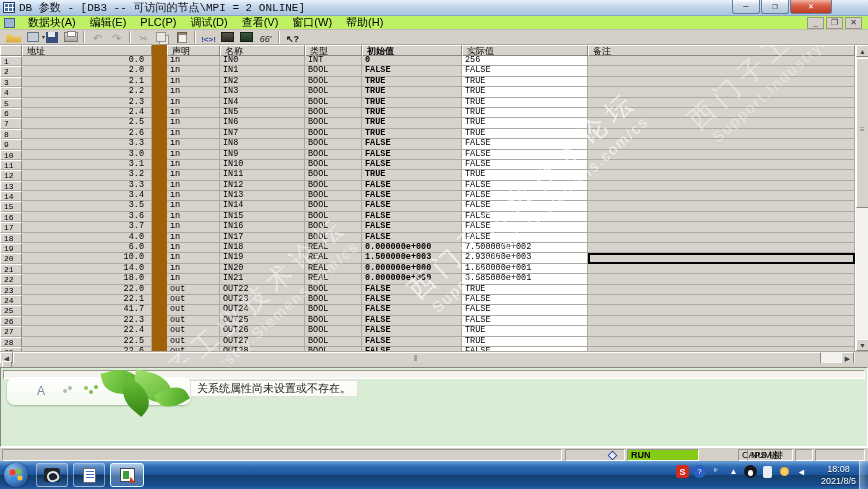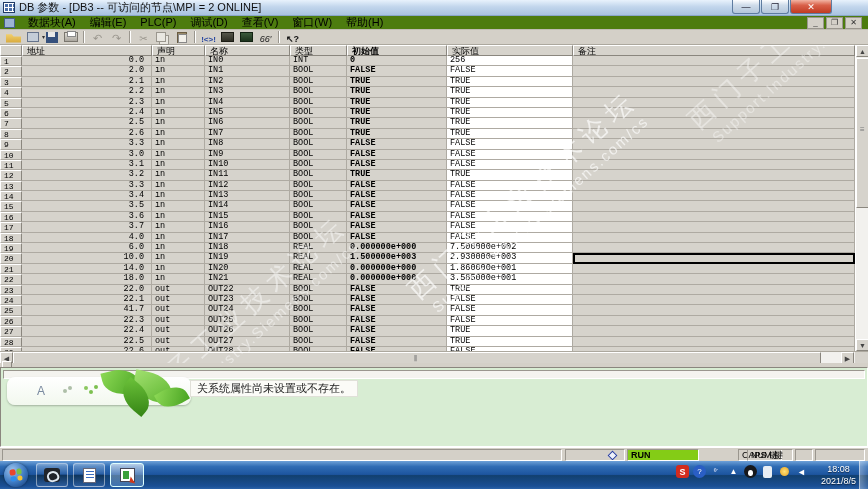--- a/index.html
+++ b/index.html
@@ -3,31 +3,31 @@
 <meta charset="utf-8">
 <style>
   html,body{margin:0;padding:0;}
   body{width:868px;height:489px;overflow:hidden;position:relative;
        font-family:"Liberation Sans",sans-serif;background:#d4d0c8;}
   *{box-sizing:border-box;}
 
   
   .titlebar{position:absolute;left:0;top:0;width:868px;height:16px;
     background:linear-gradient(#e8f2fc,#c2d6ec 45%,#a9c3e0);
-    border-bottom:1px solid #8aa6c8;display:flex;align-items:center;font-size:11px;color:#111;}
+    border-bottom:1px solid #8aa6c8;display:flex;align-items:center;font-size:11px;color:#111;font-family:Liberation Mono, monospace;}
   .app-icon{width:12px;height:11px;margin:0 4px 0 3px;background:#4a6ea8;border:1px solid #1e3a66;
     background-image:linear-gradient(#fff 1px,transparent 1px),linear-gradient(90deg,#fff 1px,transparent 1px);
     background-size:4px 4px;}
   .cap-btns{position:absolute;right:36px;top:0;display:flex;}
   .cap{width:28px;height:14px;border:1px solid #5e7ca0;border-top:none;border-radius:0 0 3px 3px;
     background:linear-gradient(#fdfeff,#cfdcea 40%,#b4c6da);display:flex;align-items:center;justify-content:center;
     font-size:9px;color:#223;margin-left:1px;}
   .cap.close{width:42px;background:linear-gradient(#f2b5a4,#d9614a 40%,#c03a22);color:#fff;}
 
-  .menubar{position:absolute;left:0;top:16px;width:868px;height:14px;background:#4d7c0f;
+  .menubar{position:absolute;left:0;top:16px;width:868px;height:14px;background:#bef264;
     display:flex;align-items:center;font-size:11px;border-bottom:1px solid #c0bcb4;}
   .mdi-icon{width:11px;height:10px;margin:0 6px 0 4px;background:#9db4d4;border:1px solid #44608c;}
   .menu-item{padding:0 7px;height:13px;line-height:13px;color:#000;}
   .mdi-btns{position:absolute;right:6px;top:1px;display:flex;}
   .mdib{width:17px;height:12px;border:1px solid #9a968e;background:#d4d0c8;font-size:8px;line-height:10px;
     text-align:center;margin-left:2px;color:#333;}
 
   .toolbar{position:absolute;left:0;top:30px;width:868px;height:15px;background:#d4d0c8;
     display:flex;align-items:center;padding-left:4px;border-bottom:1px solid #aca89e;}
   .tb{display:inline-flex;align-items:center;justify-content:center;width:17px;height:13px;margin:0 1px;position:relative;}
@@ -56,21 +56,21 @@
   .gridwrap{position:absolute;left:0;top:0;width:855px;height:306px;overflow:hidden;}
   .grow,.ghead{display:flex;width:855px;}
   .ghead{height:11px;}
   .grow{height:10.4px;}
   .cell{border-right:1px solid #aeaaa2;border-bottom:1px solid #aeaaa2;background:#d6d3cc;
     font:8.5px "Liberation Mono",monospace;line-height:9.5px;padding:0 3px;white-space:nowrap;overflow:hidden;color:#000;}
   .hcell{border-right:1px solid #8a867e;border-bottom:1px solid #8a867e;border-top:1px solid #fff;border-left:1px solid #fff;
     background:#d6d3cc;font:9px "Liberation Sans",sans-serif;line-height:10px;padding:0 4px;white-space:nowrap;overflow:hidden;}
   .c-num{width:22px;border-left:1px solid #fff;border-top:1px solid #fff;border-right:1px solid #8a867e;font-size:8px;}
   .c-addr{width:130px;text-align:right;padding-right:7px;}
-  .c-decl{width:53px;}
+  .c-decl{width:53px;margin-left:15px;}
   .c-name{width:85px;}
   .c-type{width:57px;}
   .c-init{width:100px;font-weight:bold;}
   .c-actual{width:126px;background:#fff;}
   .c-comment{flex:1;}
   .sel{outline:2px solid #000;outline-offset:-2px;}
 
   
   .vscroll{position:absolute;right:0;top:0;width:13px;height:306px;background:#f2f1ee;border-left:1px solid #fff;}
   .sbtn{position:absolute;width:13px;height:12px;background:#d6d3cc;border:1px solid;border-color:#fff #8a867e #8a867e #fff;

